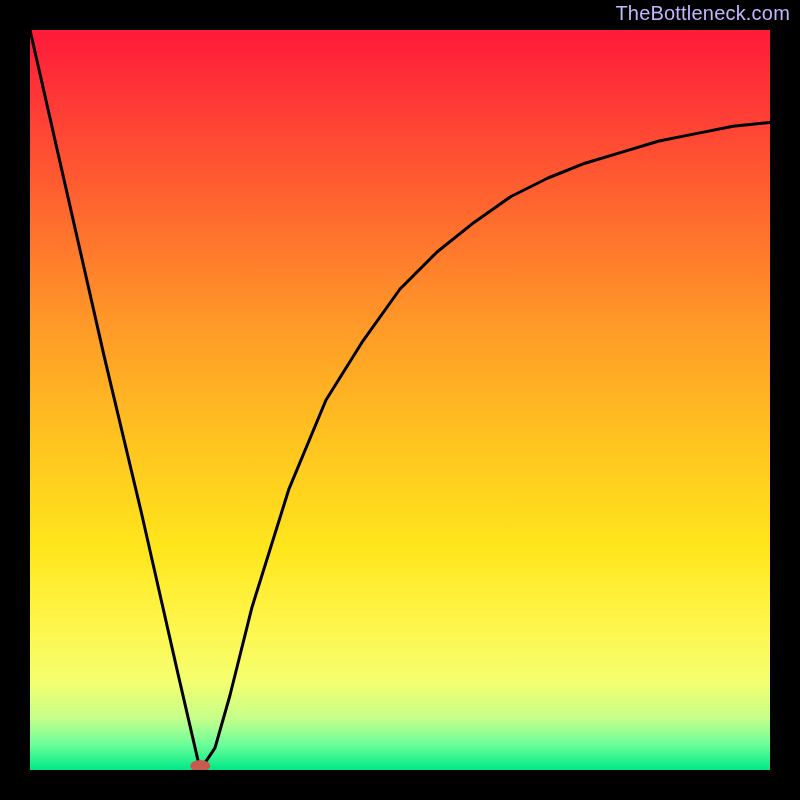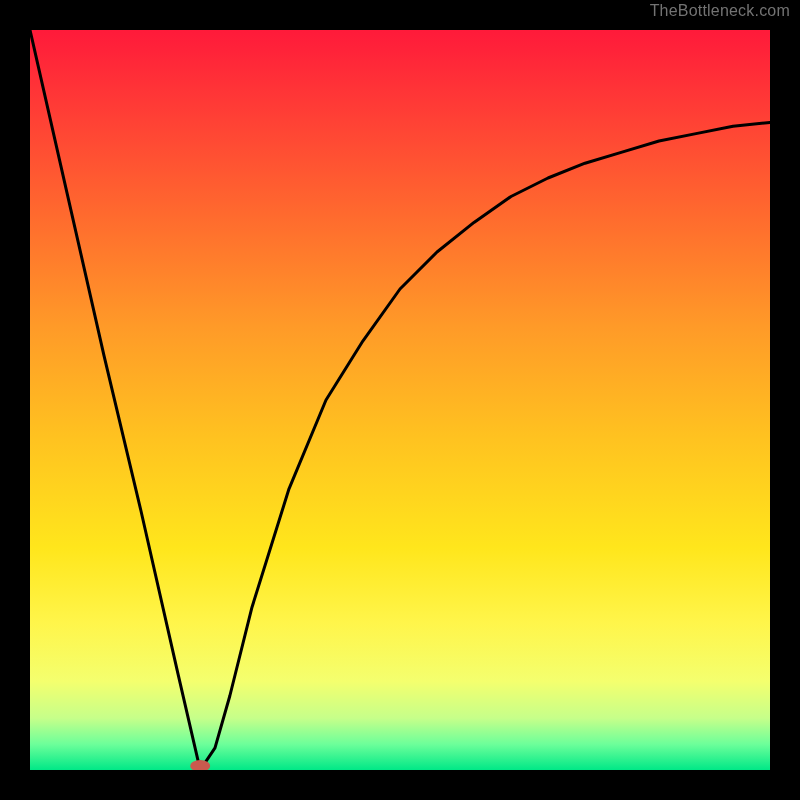--- a/index.html
+++ b/index.html
@@ -14,22 +14,22 @@
   .frame {
     position: relative;
     width: 800px;
     height: 800px;
     background: #000;
   }
   .watermark {
     position: absolute;
     top: 2px;
     right: 10px;
-    color: #737373;
-    font-size: 16px;
+    color: #c4b5fd;
+    font-size: 20px;
     font-weight: 500;
     letter-spacing: 0.2px;
     z-index: 5;
   }
   .plot-area {
     position: absolute;
     left: 30px;
     top: 30px;
     width: 740px;
     height: 740px;

